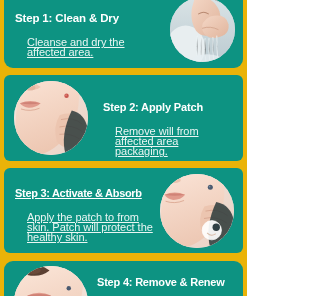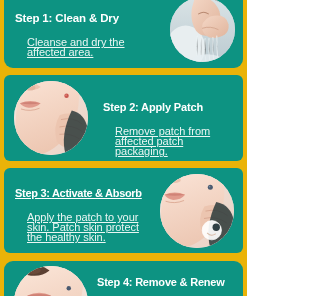--- a/index.html
+++ b/index.html
@@ -150,28 +150,28 @@
         <circle cx="70.3" cy="19.2" r="1.2" fill="#e2867c" opacity="0.8"></circle>
         <path d="M62 46 Q82 40 96 52 Q100 72 86 86 Q70 96 58 82 Q52 62 62 46 Z" fill="#ecc5b0"></path>
         <path d="M64 52 Q80 48 92 58" stroke="#d9a892" stroke-width="1.3" fill="none" stroke-linecap="round"></path>
         <path d="M62 62 Q78 58 92 68" stroke="#d9a892" stroke-width="1.3" fill="none" stroke-linecap="round"></path>
         <path d="M62 72 Q76 70 88 78" stroke="#d9a892" stroke-width="1.3" fill="none" stroke-linecap="round"></path>
         <path d="M78 40 Q96 44 100 66 L100 100 L70 100 Q62 74 78 40 Z" fill="#2d3b3c" opacity="0.85"></path>
       </svg>
     </div>
     <div class="step-text">
       <p class="step-title">Step 2: Apply Patch</p>
-      <p class="step-body">Remove patch from affected patch packaging.</p>
+      <p class="step-body">Remove will from affected area packaging.</p>
     </div>
   </div>
 
   <div class="step-card card-3">
     <div class="step-text">
       <p class="step-title">Step 3: Activate &amp; Absorb</p>
-      <p class="step-body">Apply the patch to your skin. Patch skin protect the healthy skin.</p>
+      <p class="step-body">Apply the patch to from skin. Patch will protect the healthy skin.</p>
     </div>
     <div class="photo">
       <svg viewBox="0 0 100 100" preserveAspectRatio="xMidYMid slice">
         <defs>
           <linearGradient id="bg3" x1="0" y1="0" x2="1" y2="1">
             <stop offset="0%" stop-color="#f6e7de"></stop>
             <stop offset="100%" stop-color="#e8d0c3"></stop>
           </linearGradient>
           <linearGradient id="sk3" x1="0" y1="0" x2="0.3" y2="1">
             <stop offset="0%" stop-color="#fae3d6"></stop>

